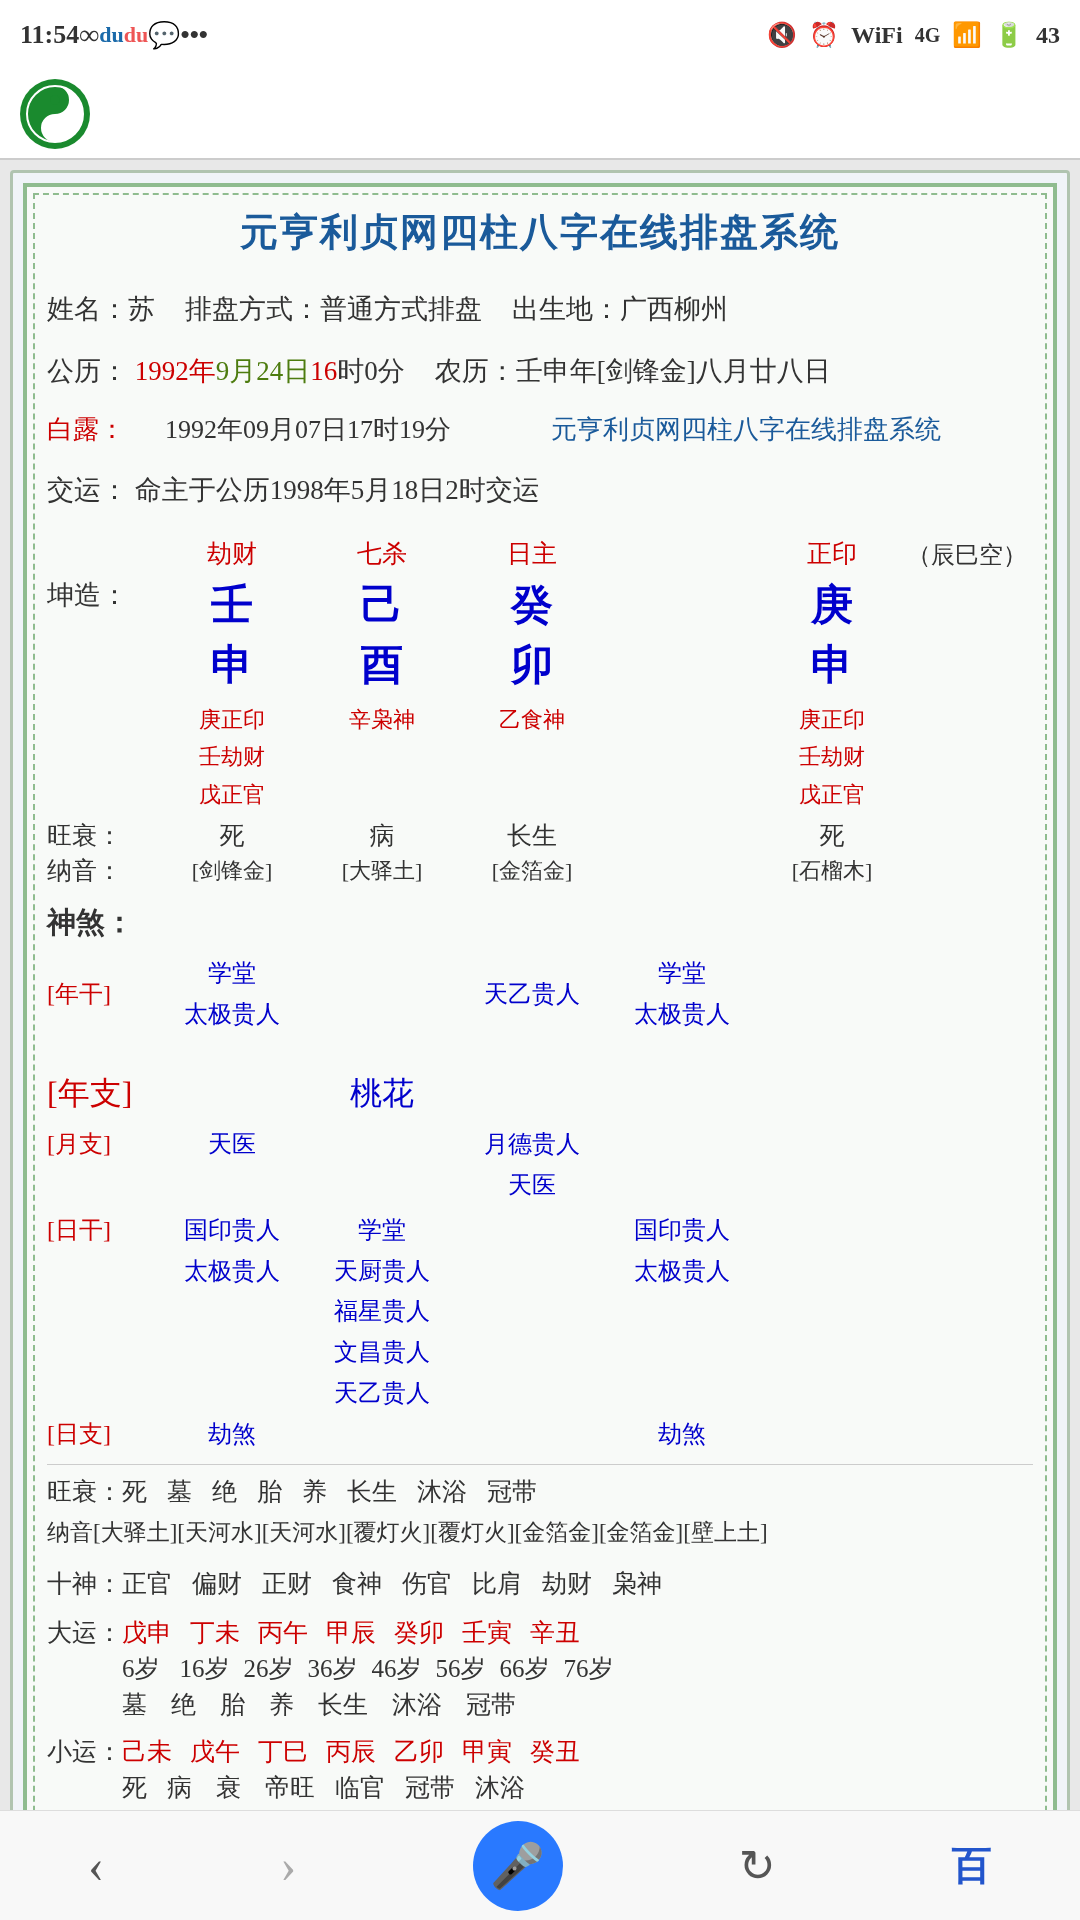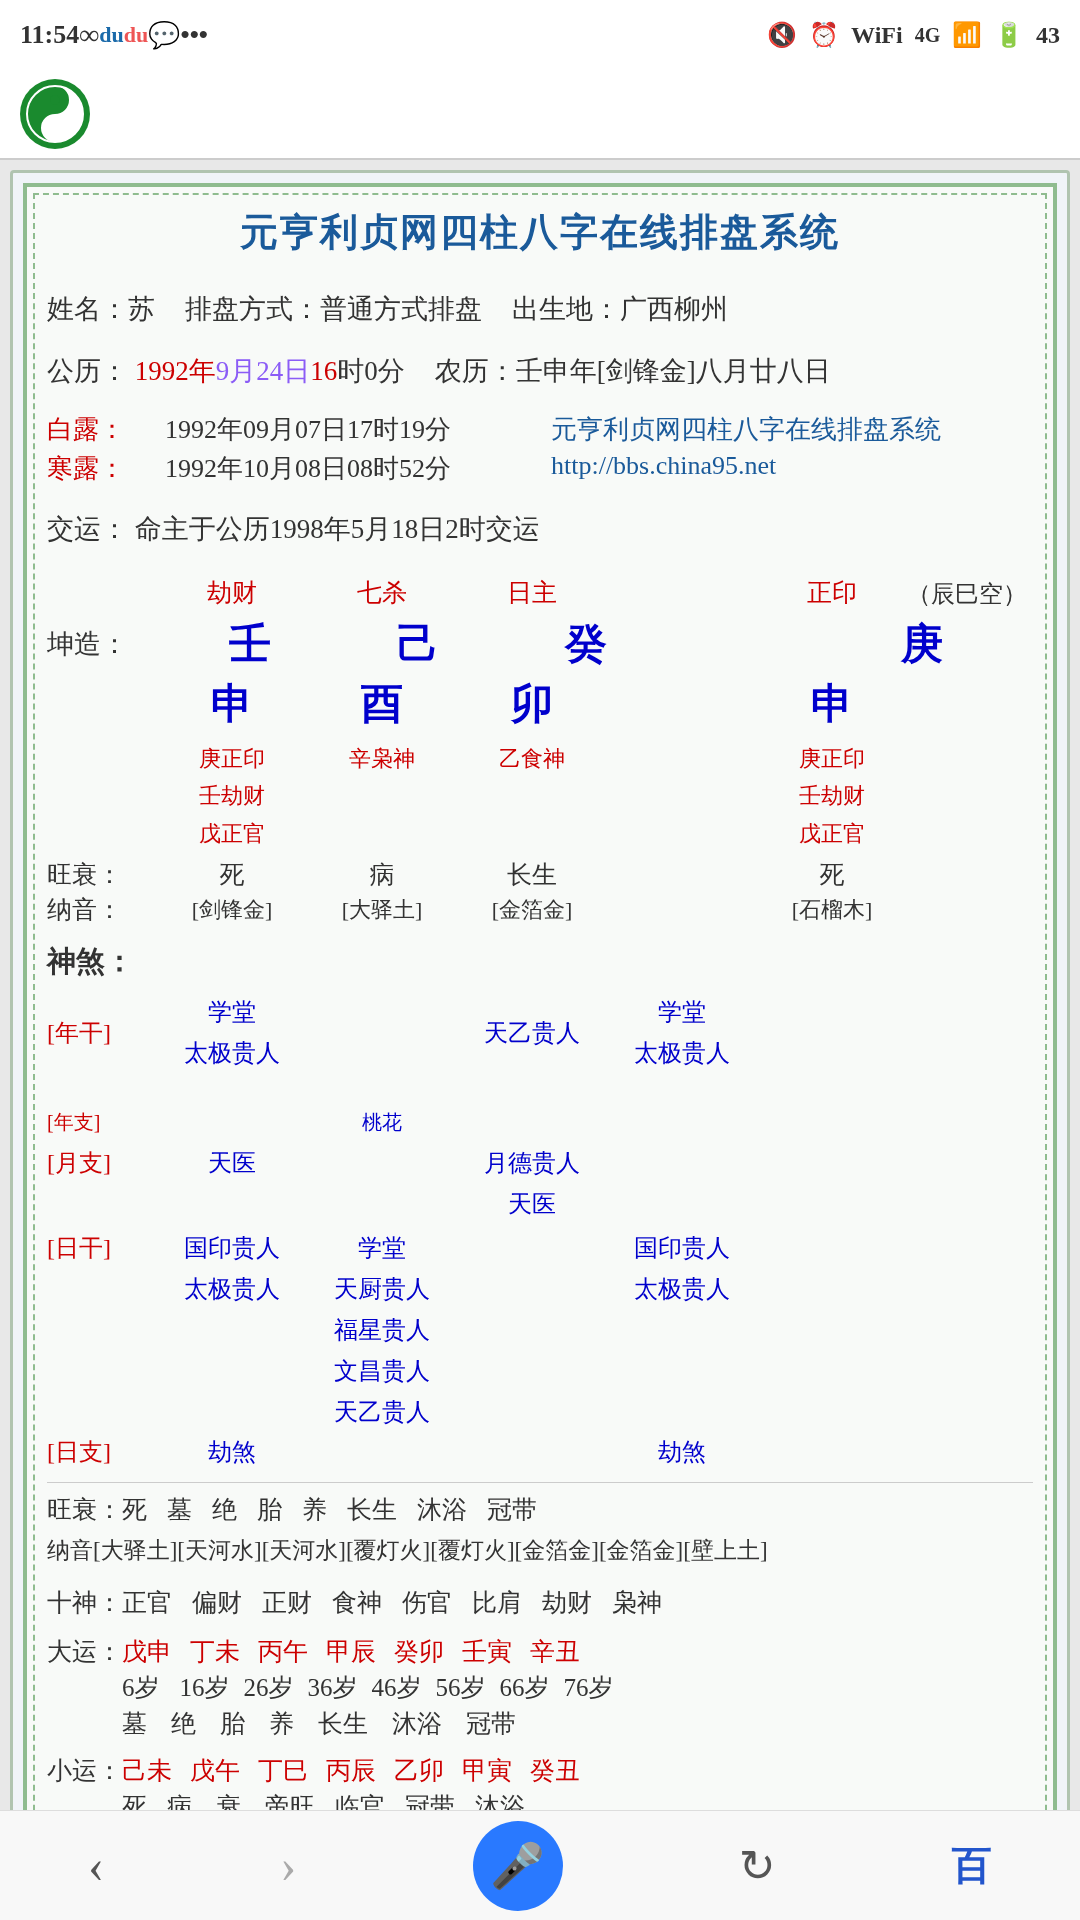--- a/index.html
+++ b/index.html
@@ -148,21 +148,21 @@
     }
 
     hr.divider {
       border: none;
       border-top: 1px solid #ccc;
       margin: 10px 0;
     }
 
     .mb-block { margin-bottom: 14px; }
     .color-red { color: #cc0000; }
-    .color-blue { color: #8b5cf6; }
+    .color-blue { color: #4d7c0f; }
   </style>
 </head>
 <body>
 
 <div class="status-bar">
   <div class="status-left">
     <span>11:54</span>
     <span style="font-size:28px;">∞</span>
     <span style="font-size:22px; color:#1a6aaa; font-weight:bold;">du</span>
     <span style="font-size:22px; color:#e55; font-weight:bold;">du</span>
@@ -210,46 +210,41 @@
         <span><span class="info-label">农历：</span><span class="info-value">壬申年[剑锋金]八月廿八日</span></span>
       </div>
     </div>
 
     <div class="mb-block">
       <div class="solar-row">
         <span class="solar-label">白露：</span>
         <span class="solar-value">1992年09月07日17时19分</span>
         <span class="solar-site">元亨利贞网四柱八字在线排盘系统</span>
       </div>
-      <div class="solar-row">
-        <span class="solar-label">寒露：</span>
-        <span class="solar-value">1992年10月08日08时52分</span>
-        <span class="solar-site">http://bbs.china95.net</span>
-      </div>
     </div>
 
     <div class="luck-section mb-block">
       <div class="luck-row">
         <span class="luck-label">交运：</span>
         <span>命主于公历1998年5月18日2时交运</span>
       </div>
     </div>
 
     <div class="pillars-section mb-block">
 
       <div style="display:flex; margin-left:110px; margin-bottom:6px;">
         <div style="width:150px; text-align:center; font-size:25px; color:#cc0000;">劫财</div>
         <div style="width:150px; text-align:center; font-size:25px; color:#cc0000;">七杀</div>
         <div style="width:150px; text-align:center; font-size:25px; color:#cc0000;">日主</div>
         <div style="width:150px; text-align:center; font-size:25px; color:#cc0000;"></div>
         <div style="width:150px; text-align:center; font-size:25px; color:#cc0000;">正印</div>
         <div style="font-size:24px; color:#333; padding-top:2px;">（辰巳空）</div>
       </div>
 
-      <div style="display:flex; align-items:center; margin-bottom:4px;gap:18px;">
+      <div style="display:flex; align-items:flex-start; margin-bottom:4px;">
         <div style="width:110px; font-size:27px;">坤造：</div>
         <div style="width:150px; text-align:center; font-size:42px; color:#0000cc; font-weight:bold;">壬</div>
         <div style="width:150px; text-align:center; font-size:42px; color:#0000cc; font-weight:bold;">己</div>
         <div style="width:150px; text-align:center; font-size:42px; color:#0000cc; font-weight:bold;">癸</div>
         <div style="width:150px; text-align:center; font-size:42px;"></div>
         <div style="width:150px; text-align:center; font-size:42px; color:#0000cc; font-weight:bold;">庚</div>
       </div>
 
       <div style="display:flex; align-items:center; margin-bottom:8px;">
         <div style="width:110px;"></div>
@@ -292,21 +287,21 @@
       <div class="shensha-title">神煞：</div>
 
       <div style="display:flex; margin-bottom:4px; font-size:24px; line-height:1.7;align-items:center;">
         <span style="min-width:110px; color:#cc0000;">[年干]</span>
         <span style="width:150px; text-align:center; color:#0000cc; line-height:1.7;">学堂<br>太极贵人</span>
         <span style="width:150px;"></span>
         <span style="width:150px; text-align:center; color:#0000cc;">天乙贵人</span>
         <span style="width:150px; text-align:center; color:#0000cc; line-height:1.7;">学堂<br>太极贵人</span>
       </div>
 
-      <div style="display:flex; margin-bottom:4px; font-size:20px; line-height:1.7;margin-top:31px;">
+      <div style="display:flex; margin-bottom:4px; font-size:32px; line-height:1.7;margin-top:31px;">
         <span style="min-width:110px; color:#cc0000;">[年支]</span>
         <span style="width:150px;"></span>
         <span style="width:150px; text-align:center; color:#0000cc;">桃花</span>
         <span style="width:150px;"></span>
         <span style="width:150px;"></span>
       </div>
 
       <div style="display:flex; margin-bottom:4px; font-size:24px; line-height:1.7;">
         <span style="min-width:110px; color:#cc0000;">[月支]</span>
         <span style="width:150px; text-align:center; color:#0000cc;">天医</span>

